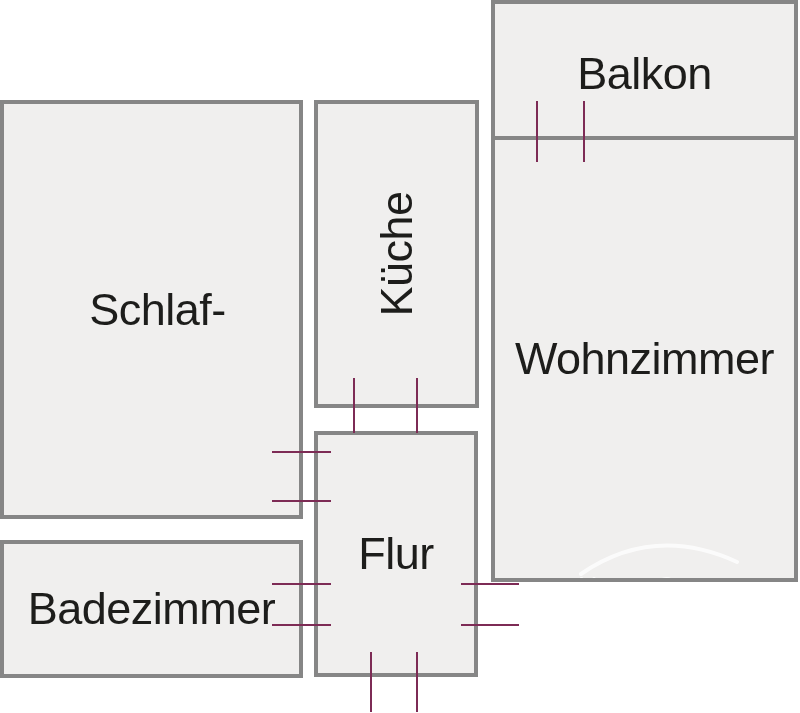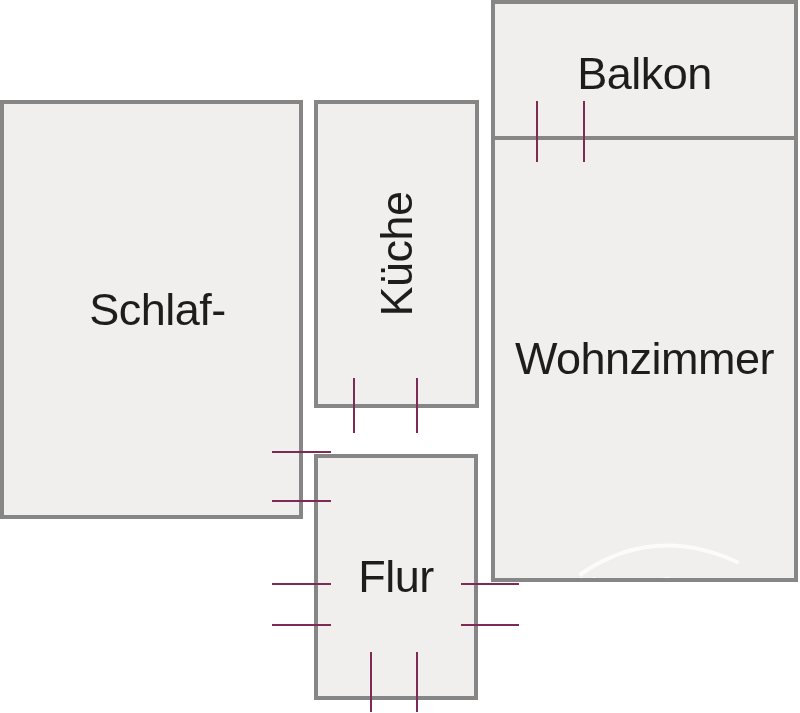--- a/index.html
+++ b/index.html
@@ -27,21 +27,21 @@
     letter-spacing: -0.5px;
     color: var(--text, #1d1d1b);
     text-align: center;
     white-space: nowrap;
   }
   .room-label.vertical { transform: rotate(-90deg); }
   .room-balkon       { left: 491px; top: 0px;   width: 307px; height: 148px; }
   .room-wohnzimmer   { left: 491px; top: 136px; width: 307px; height: 446px; }
   .room-schlafzimmer { left: 0px;   top: 100px; width: 303px; height: 419px; padding-left: 12px; }
   .room-kueche       { left: 314px; top: 100px; width: 165px; height: 308px; }
-  .room-flur         { left: 314px; top: 431px; width: 164px; height: 246px; margin-top: 23px; }
+  .room-flur         { left: 314px; top: 431px; width: 164px; height: 246px; }
   .room-badezimmer   { left: 0px;   top: 540px; width: 303px; height: 138px; }
   .door { position: absolute; background: var(--door, #7d2b55); }
   .door.v { width: 2px; }
   .door.h { height: 2px; }
   .door-balkon-1 { left: 536px; top: 101px; height: 61px; }
   .door-balkon-2 { left: 583px; top: 101px; height: 61px; }
   .door-kueche-1 { left: 353px; top: 378px; height: 55px; }
   .door-kueche-2 { left: 416px; top: 378px; height: 55px; }
   .door-exit-1   { left: 370px; top: 652px; height: 60px; }
   .door-exit-2   { left: 416px; top: 652px; height: 60px; }
@@ -93,20 +93,23 @@
     <svg class="watermark-arc" width="160" height="40" viewBox="0 0 160 40">
       <path d="M 2,38 Q 75,-12 158,26" fill="none" stroke="rgba(255,255,255,0.75)" stroke-width="4" stroke-linecap="round"></path>
     </svg>
     <div class="watermark-text">HomeCompany</div>
   </div>
 
   <div class="room room-flur">
     <div class="room-label">Flur</div>
   </div>
 
+  <div class="room room-badezimmer">
+    <div class="room-label">Badezimmer</div>
+  </div>
 
   <div class="door v door-balkon-1"></div>
   <div class="door v door-balkon-2"></div>
   <div class="door v door-kueche-1"></div>
   <div class="door v door-kueche-2"></div>
   <div class="door v door-exit-1"></div>
   <div class="door v door-exit-2"></div>
   <div class="door h door-schlaf-1"></div>
   <div class="door h door-schlaf-2"></div>
   <div class="door h door-bad-1"></div>

